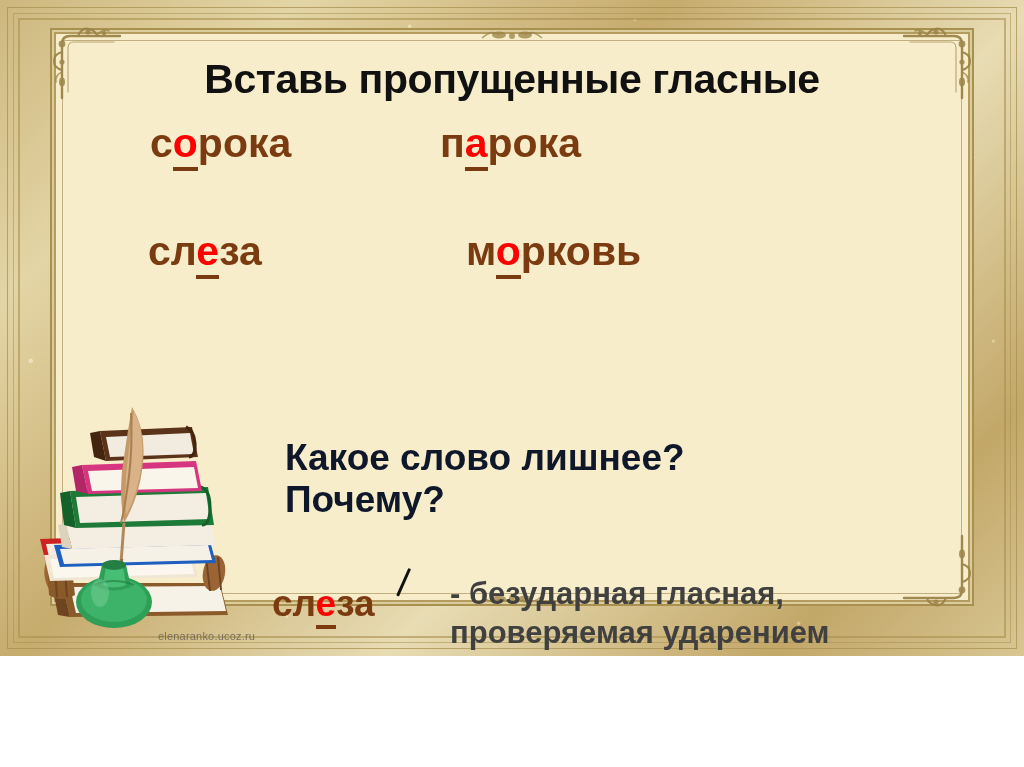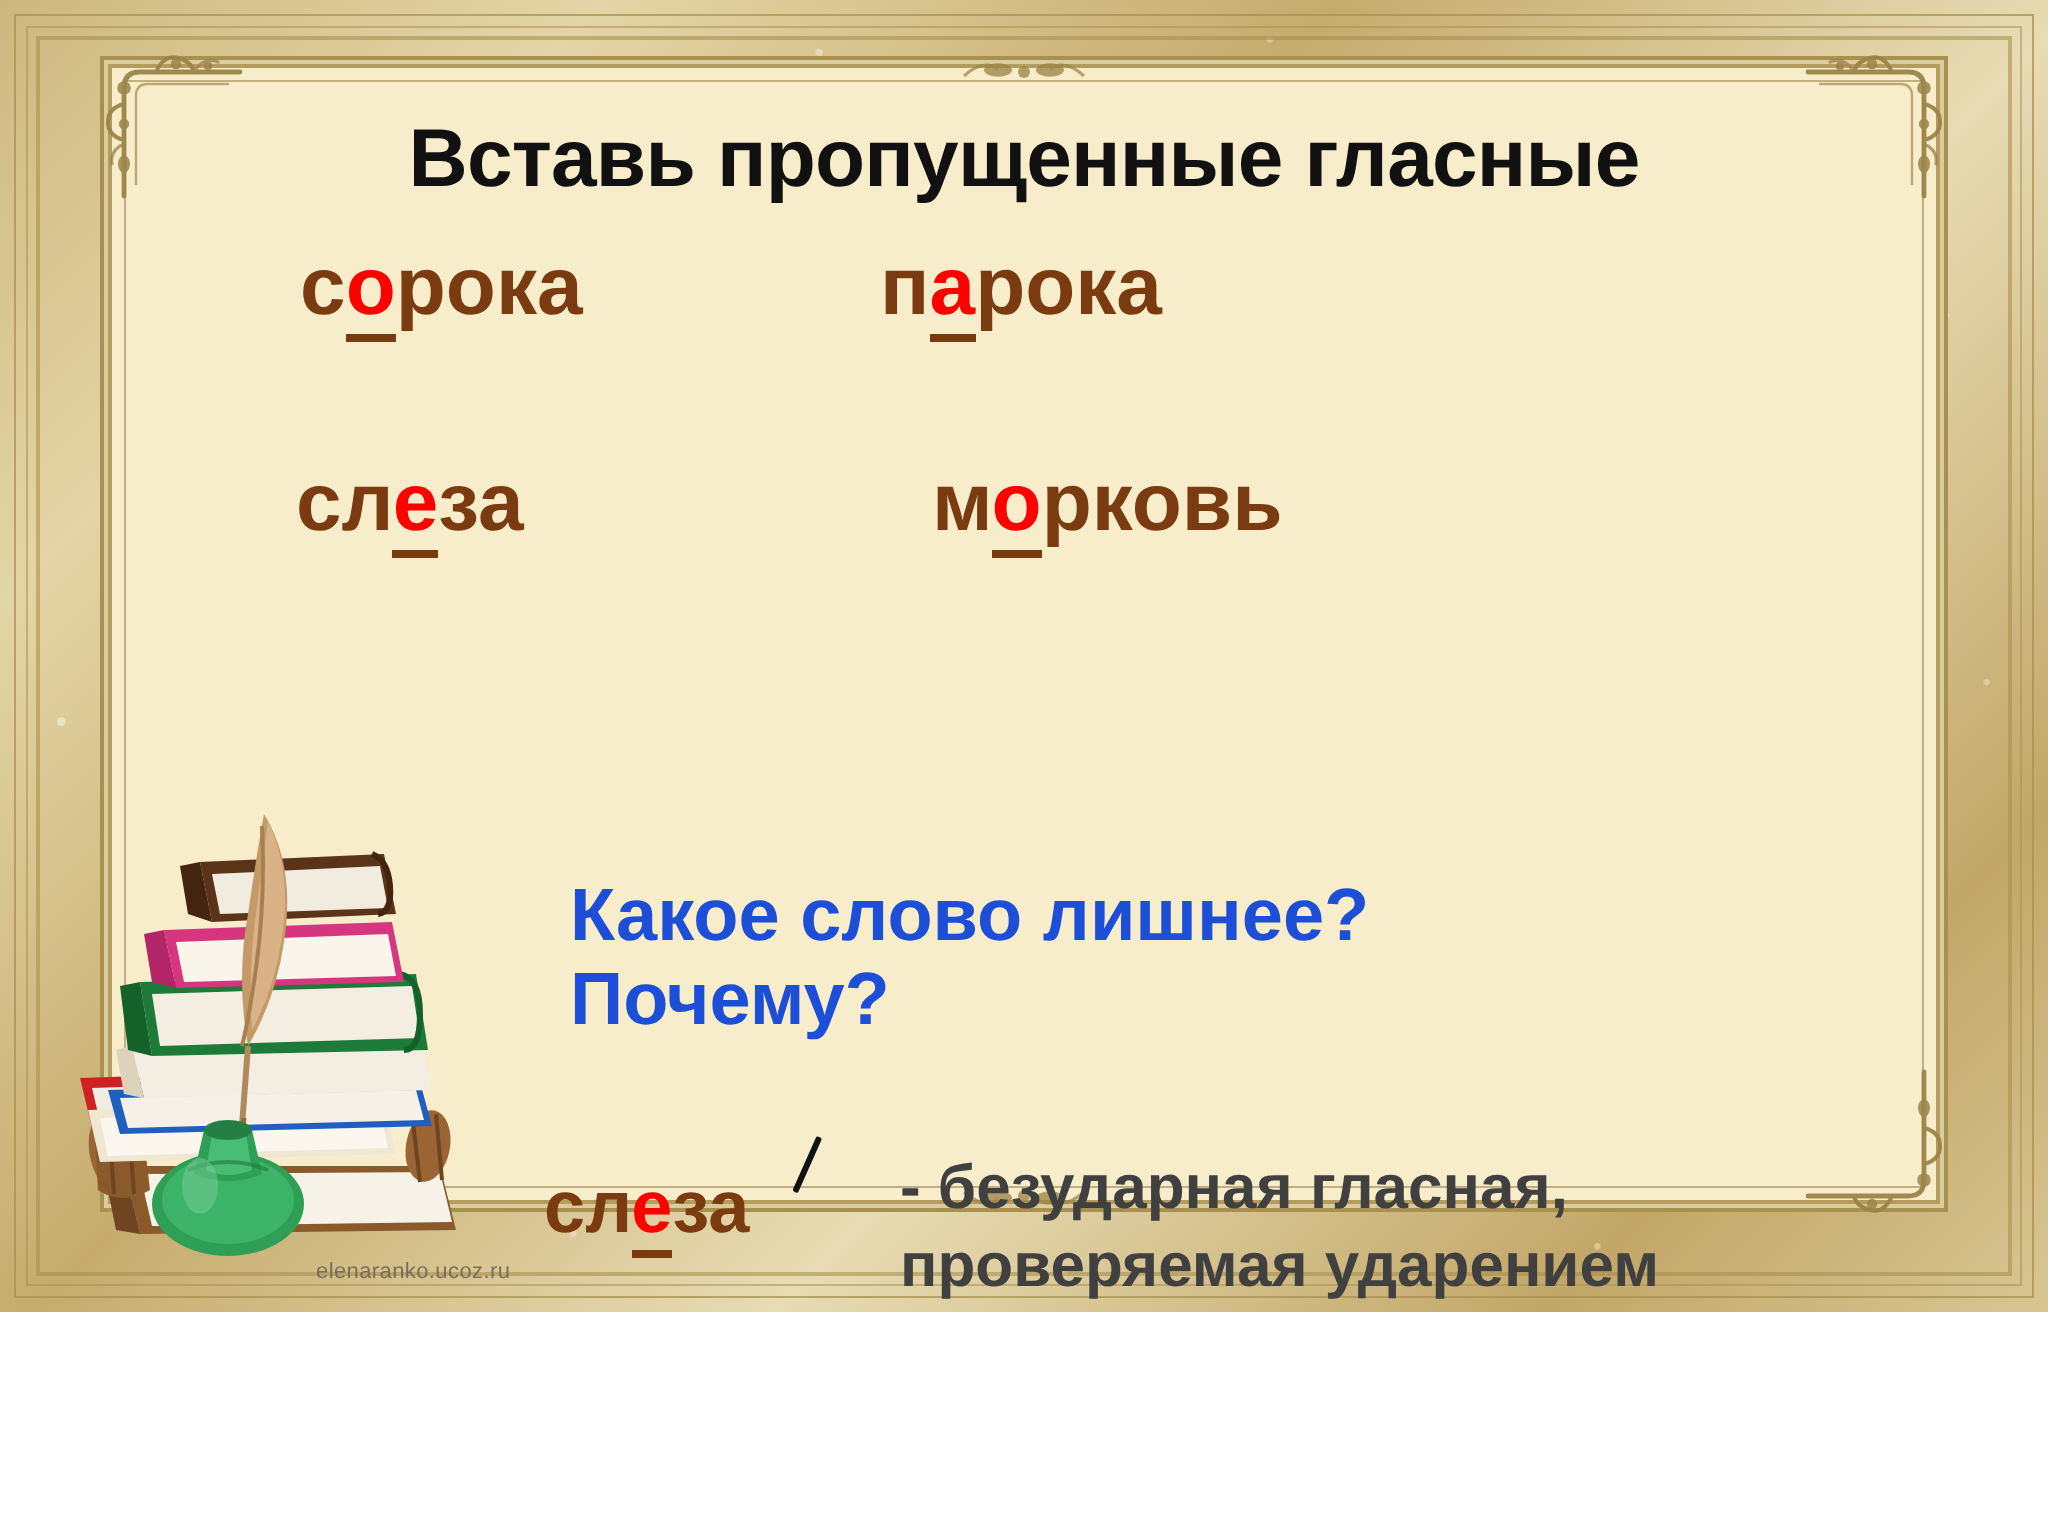--- a/index.html
+++ b/index.html
@@ -147,21 +147,21 @@
   .row-2 .col-b { left: 298px; margin-left: 48px; }
   .row-3 .col-a { left: 8px; }
   .row-3 .col-b { left: 298px; }
 
   .question {
     position: absolute;
     left: 285px;
     top: 437px;
     font-size: 37px;
     font-weight: bold;
-    color: #1d4ed8;
+    color: #0f172a;
     line-height: 1.13;
     white-space: pre-line;
   }
 
   .answer-row {
     position: absolute;
     left: 272px;
     top: 575px;
     width: 700px;
   }

